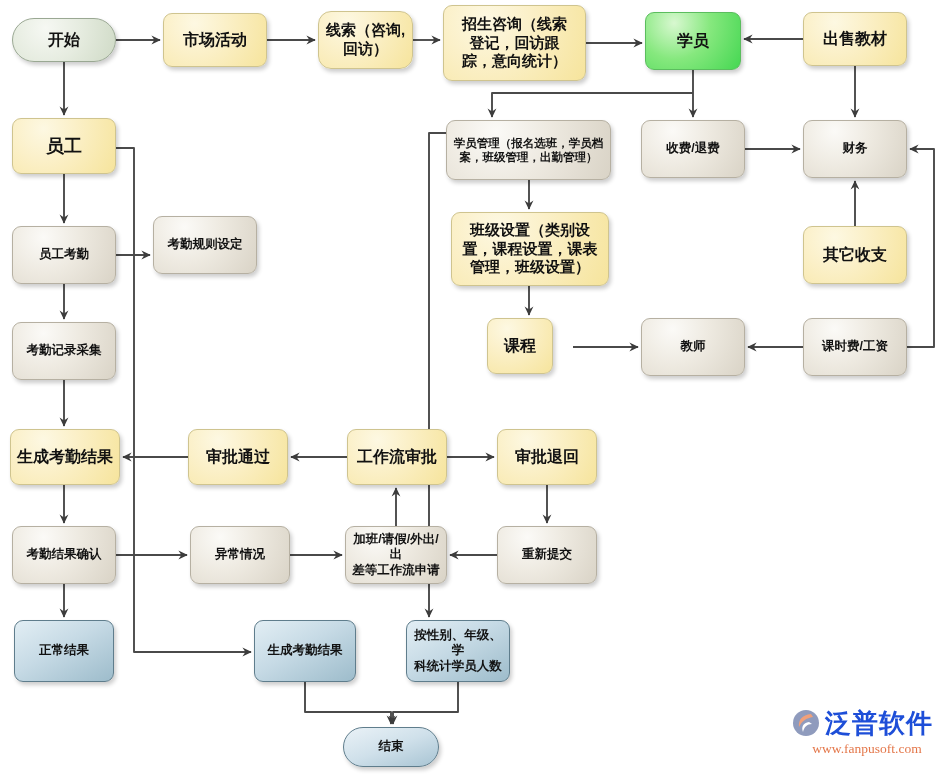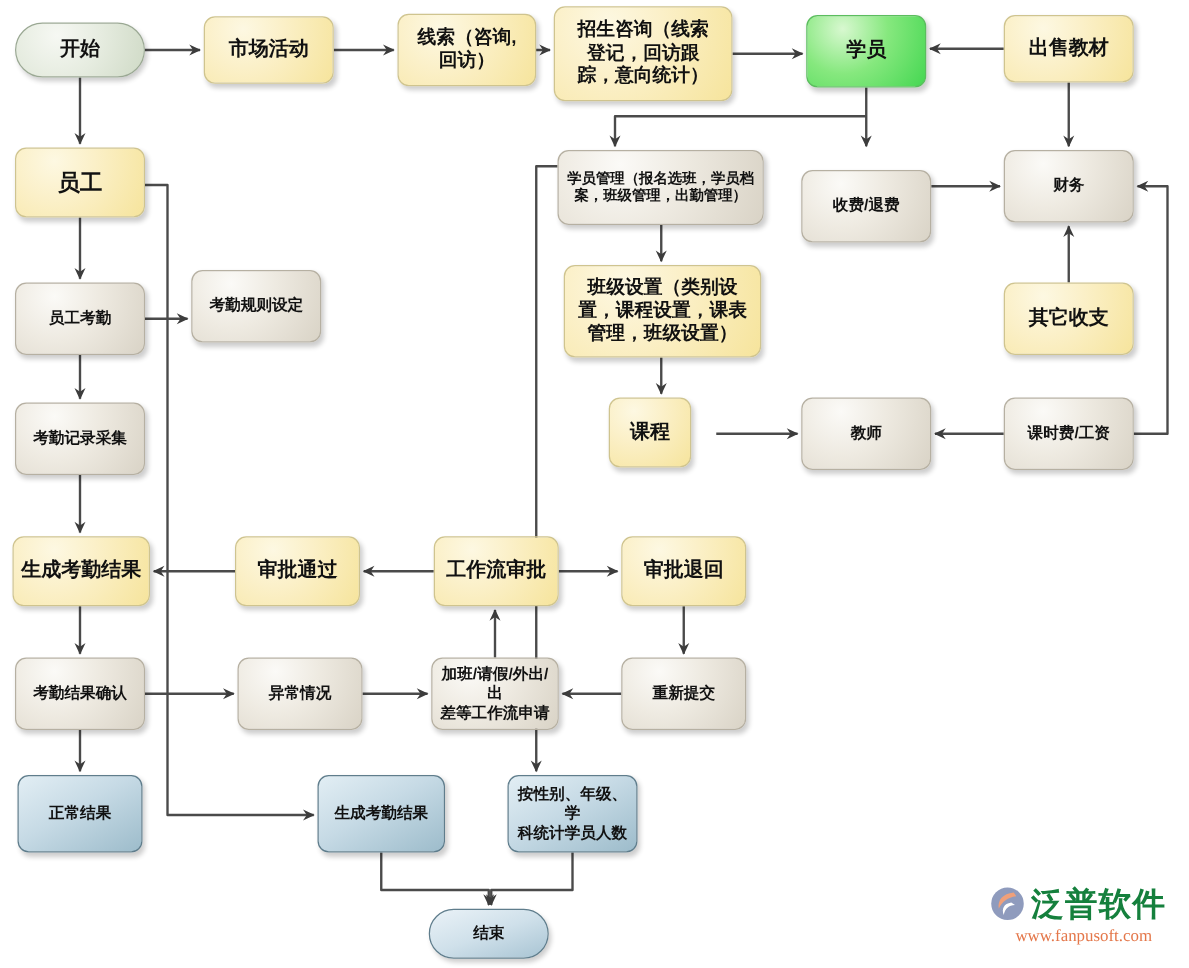--- a/index.html
+++ b/index.html
@@ -30,21 +30,21 @@
 
   .f18{font-size:18px;font-weight:bold;}
   .f16{font-size:16px;font-weight:bold;}
   .f15{font-size:15px;font-weight:bold;}
   .f12{font-size:12.5px;font-weight:bold;}
   .f11{font-size:11.5px;font-weight:bold;}
 
   
   #watermark{position:absolute;right:8px;bottom:8px;width:152px;height:58px;z-index:6;}
   #wm-mark{display:flex;align-items:center;gap:4px;}
-  #wm-text{font-size:26px;font-weight:bold;color:#15803d;letter-spacing:1px;line-height:1;}
+  #wm-text{font-size:26px;font-weight:bold;color:#1d4ed8;letter-spacing:1px;line-height:1;}
   #wm-url{font-size:13.5px;color:#e4774a;font-family:"Liberation Serif",serif;margin-top:3px;text-align:center;}
 </style>
 </head>
 <body>
 
 <div id="canvas">
 
   <svg class="wires" viewBox="0 0 951 774">
     <defs>
       <marker id="ah" markerWidth="11" markerHeight="11" refX="9.2" refY="5" orient="auto" markerUnits="userSpaceOnUse">
@@ -105,21 +105,21 @@
   </svg>
 
   <div class="node pill-start f16" style="left:12px;top:18px;width:104px;height:44px;">
     <span>开始</span>
   </div>
 
   <div class="node yellow f16" style="left:163px;top:13px;width:104px;height:54px;">
     <span>市场活动</span>
   </div>
 
-  <div class="node yellow f15" style="left:318px;top:11px;width:111px;height:58px;">
+  <div class="node yellow f15" style="left:318px;top:11px;width:95px;height:58px;border-radius:13px;">
     <span class="ml">线索（咨询,<br>回访）</span>
   </div>
 
   <div class="node yellow f15" style="left:443px;top:5px;width:143px;height:76px;">
     <span class="ml">招生咨询（线索<br>登记，回访跟<br>踪，意向统计）</span>
   </div>
 
   <div class="node green f16" style="left:645px;top:12px;width:96px;height:58px;">
     <span>学员</span>
   </div>
@@ -129,21 +129,21 @@
   </div>
 
   <div class="node yellow f18" style="left:12px;top:118px;width:104px;height:56px;">
     <span>员工</span>
   </div>
 
   <div class="node beige f11" style="left:446px;top:120px;width:165px;height:60px;">
     <span class="ml">学员管理（报名选班，学员档<br>案，班级管理，出勤管理）</span>
   </div>
 
-  <div class="node beige f12" style="left:641px;top:120px;width:104px;height:58px;margin-top:16px;">
+  <div class="node beige f12" style="left:641px;top:120px;width:104px;height:58px;">
     <span>收费/退费</span>
   </div>
 
   <div class="node beige f12" style="left:803px;top:120px;width:104px;height:58px;">
     <span>财务</span>
   </div>
 
   <div class="node beige f12" style="left:12px;top:226px;width:104px;height:58px;">
     <span>员工考勤</span>
   </div>

